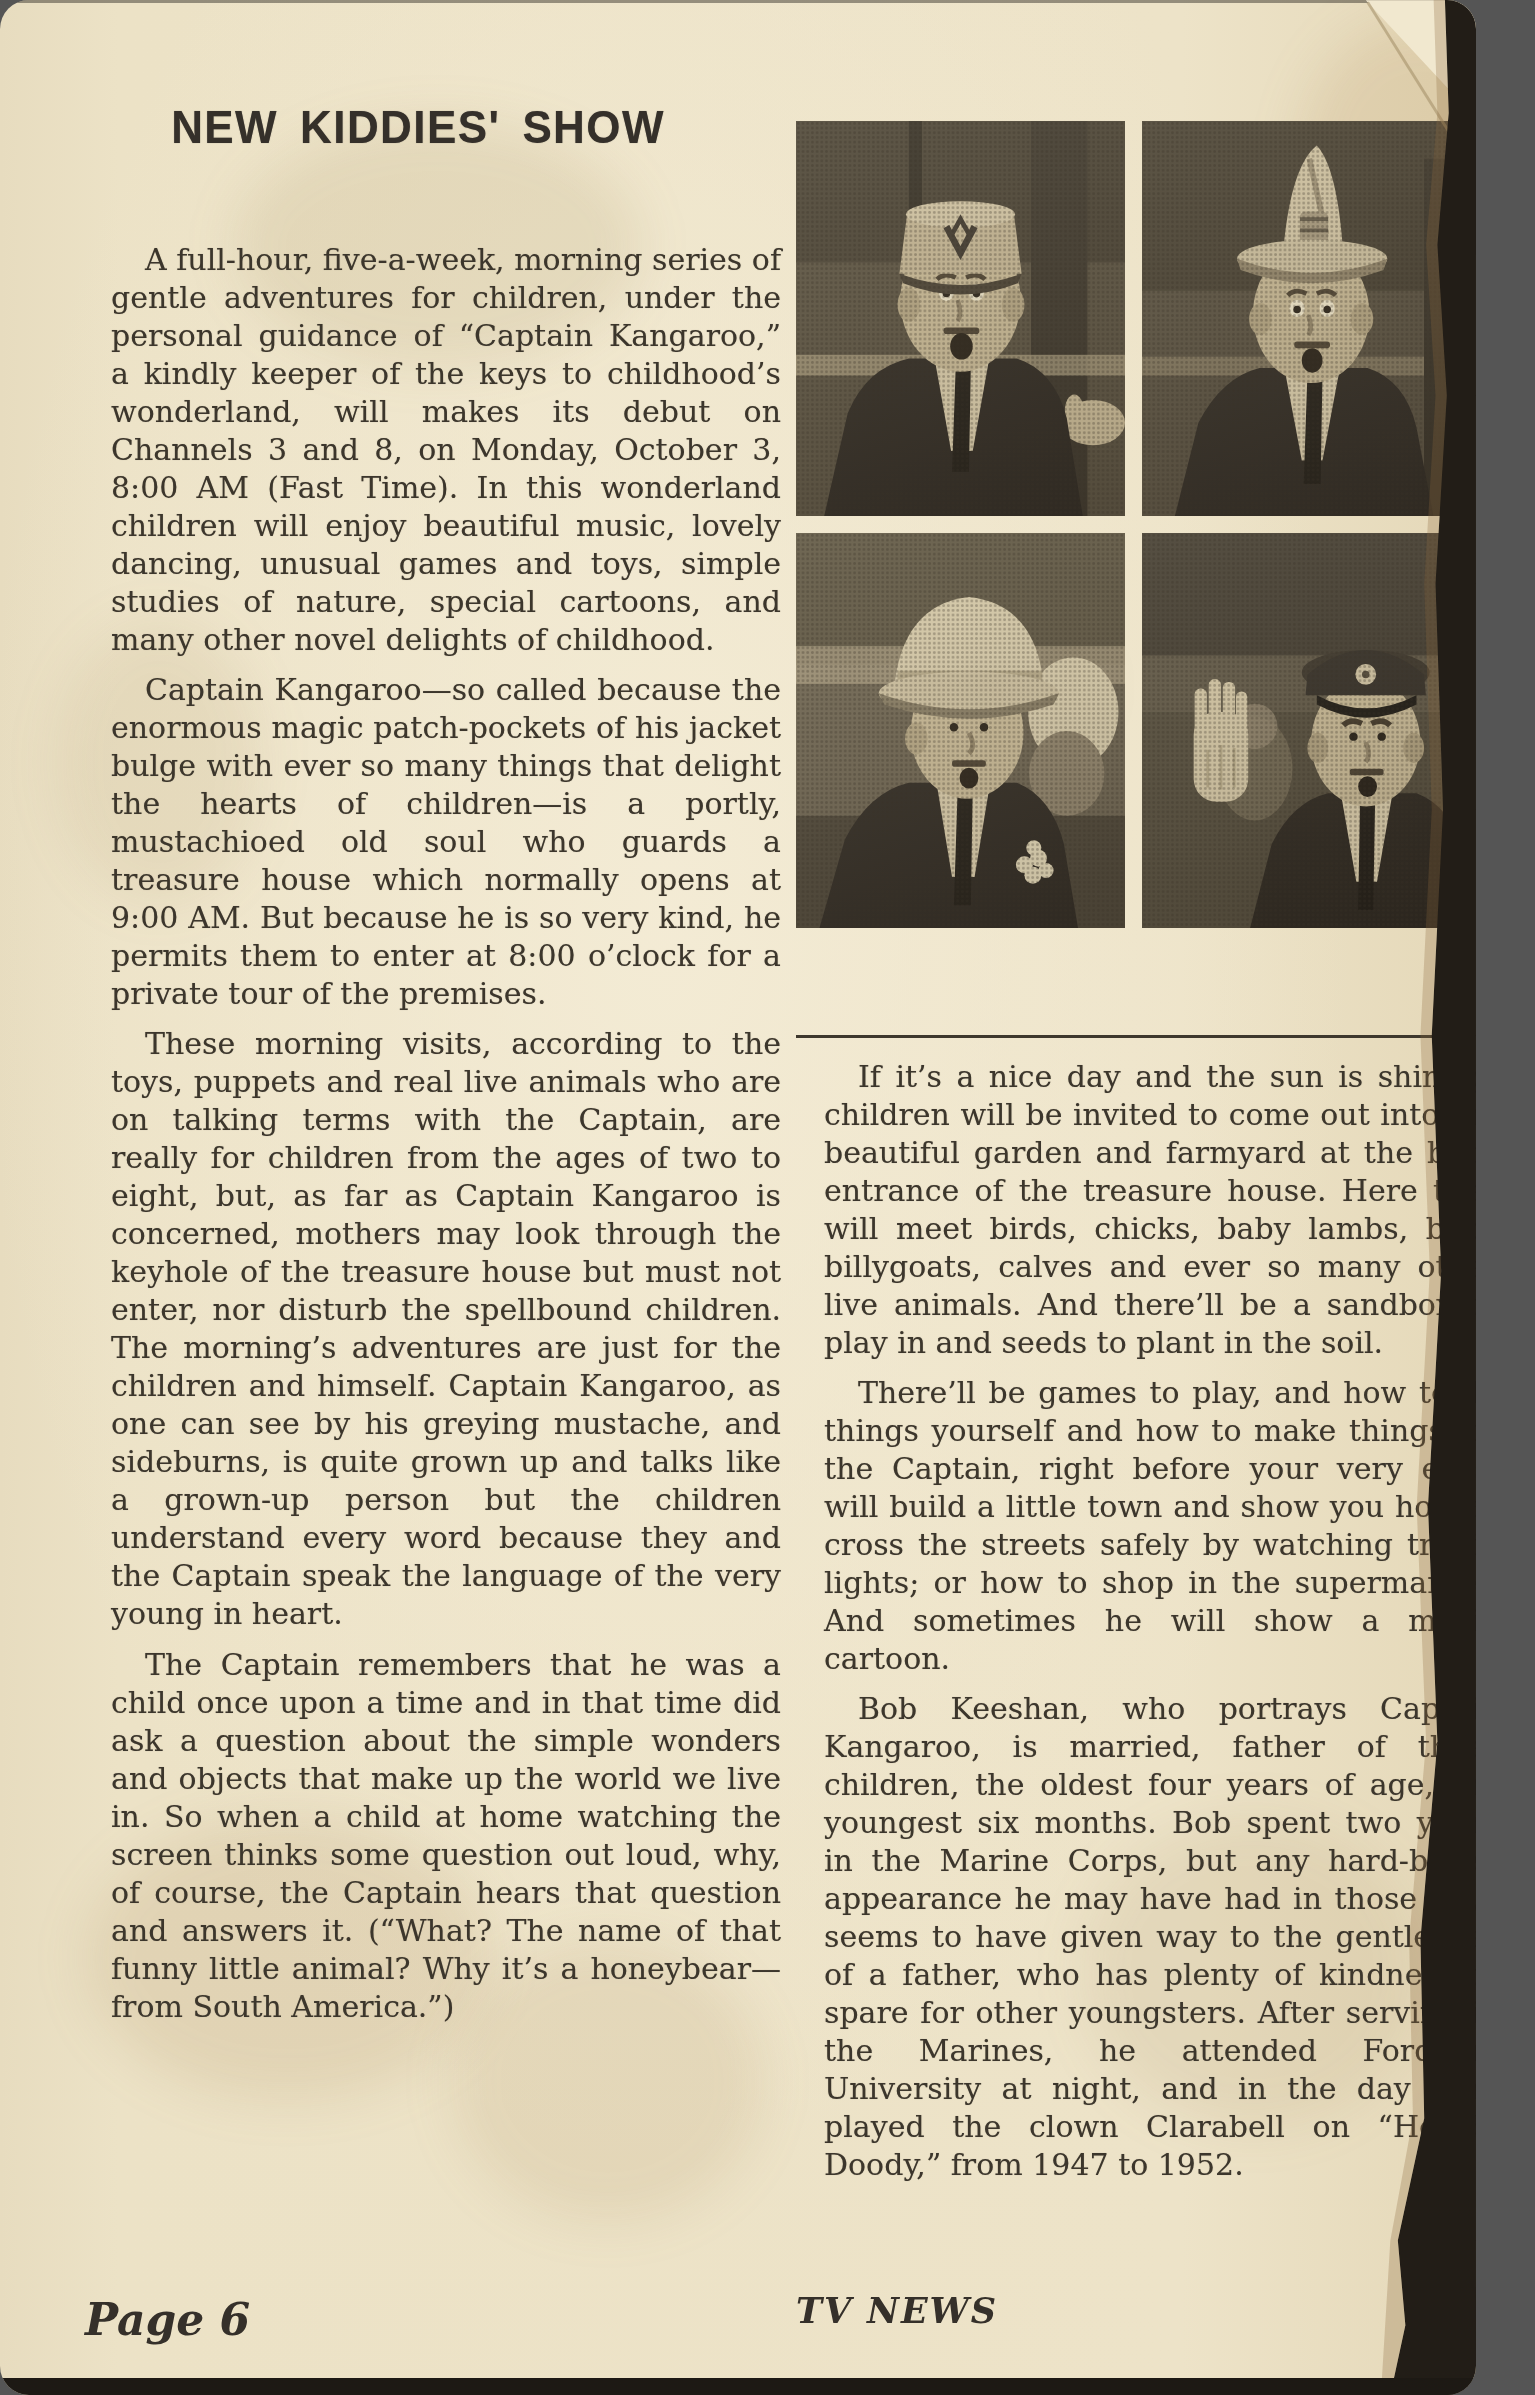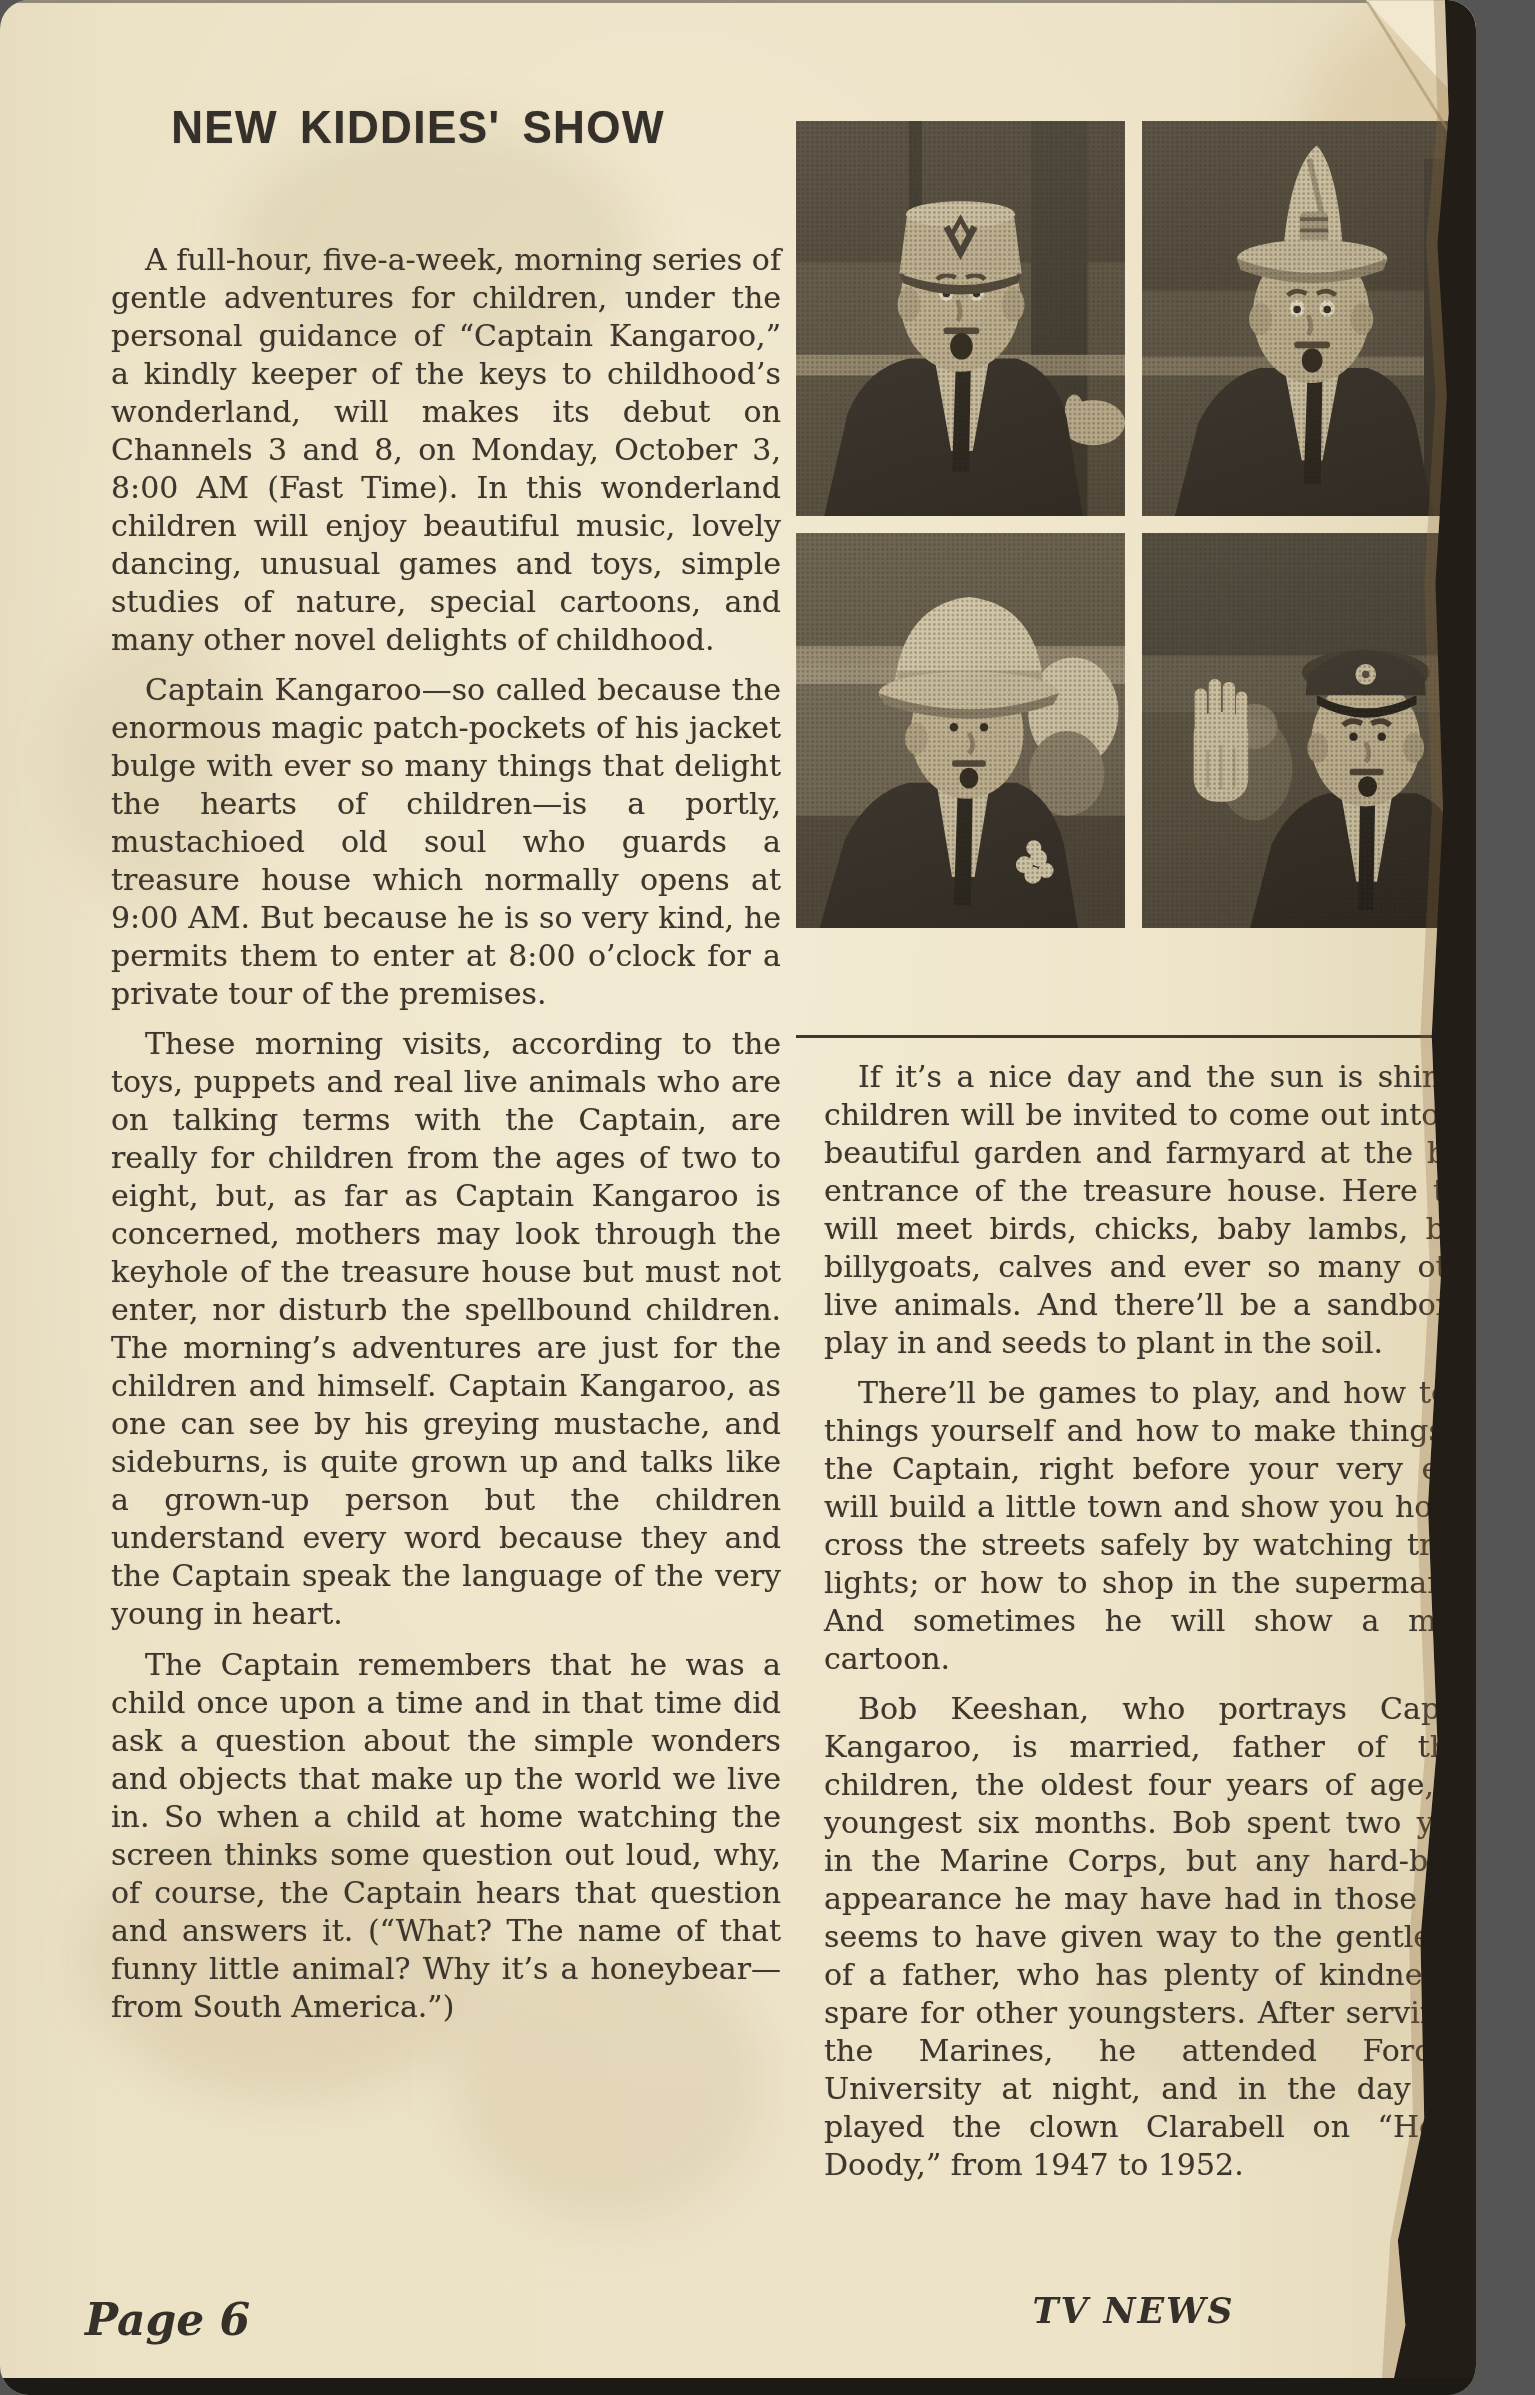--- a/index.html
+++ b/index.html
@@ -66,21 +66,21 @@
   .rule{
     position:absolute;left:796px;top:1035px;width:675px;height:2.8px;
     background:#3e382d;
   }
   
   .footer-left{
     position:absolute;left:85px;top:2294px;
     font-style:italic;font-weight:bold;font-size:44px;color:#35302a;
   }
   .footer-right{
-    position:absolute;left:796px;top:2290px;width:675px;text-align:center;
+    position:absolute;left:796px;top:2290px;width:675px;text-align:left;
     font-style:italic;font-weight:bold;font-size:35px;letter-spacing:1.9px;color:#35302a;
   }
   
   .torn-edge, .bottom-edge, .fold{position:absolute;pointer-events:none;}
   .torn-edge{right:0;top:0;}
   .bottom-edge{left:0;bottom:0;width:1536px;height:17px;background:#1d1914;}
   .top-edge{position:absolute;left:0;top:0;width:1536px;height:2.8px;background:rgba(40,35,28,.45);pointer-events:none;}
 </style>
 </head>
 <body>

